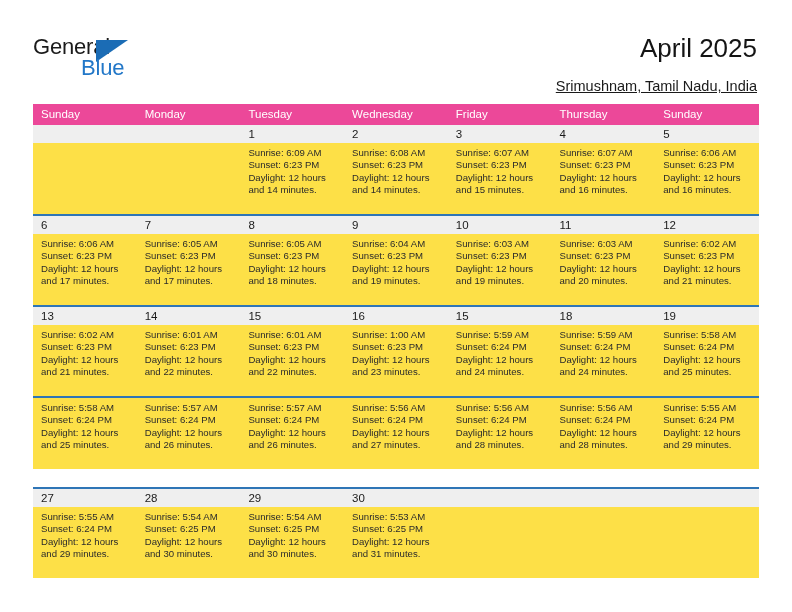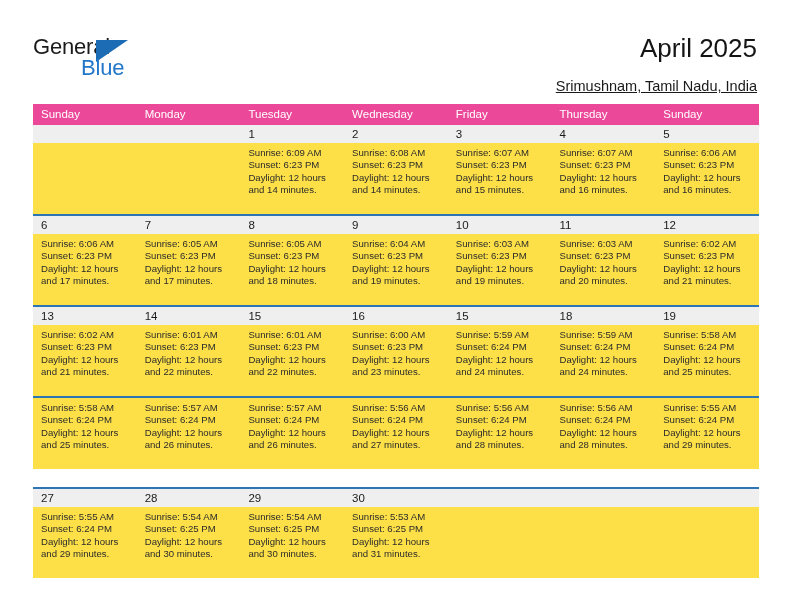--- a/index.html
+++ b/index.html
@@ -309,21 +309,21 @@
           <div>Daylight: 12 hours</div>
           <div>and 22 minutes.</div>
         </div>
         <div class="info-cell">
           <div>Sunrise: 6:01 AM</div>
           <div>Sunset: 6:23 PM</div>
           <div>Daylight: 12 hours</div>
           <div>and 22 minutes.</div>
         </div>
         <div class="info-cell">
-          <div>Sunrise: 6:00 AM</div>
+          <div>Sunrise: 1:00 AM</div>
           <div>Sunset: 6:23 PM</div>
           <div>Daylight: 12 hours</div>
           <div>and 23 minutes.</div>
         </div>
         <div class="info-cell">
           <div>Sunrise: 5:59 AM</div>
           <div>Sunset: 6:24 PM</div>
           <div>Daylight: 12 hours</div>
           <div>and 24 minutes.</div>
         </div>

